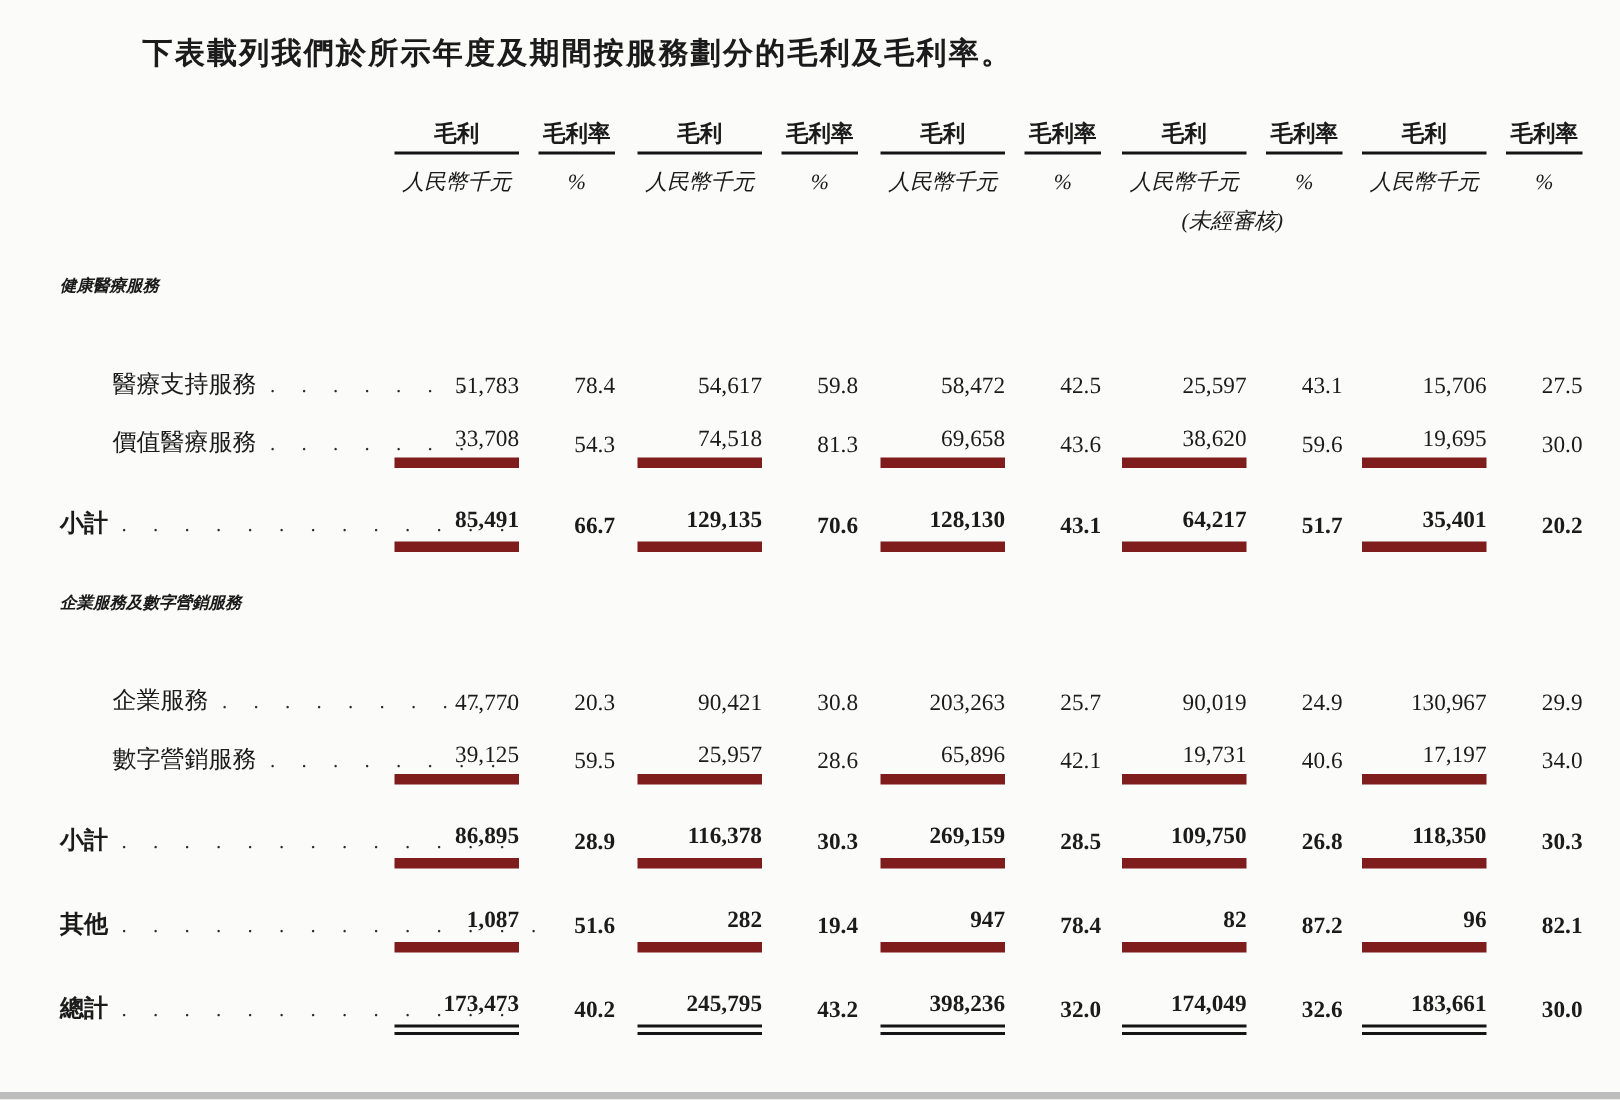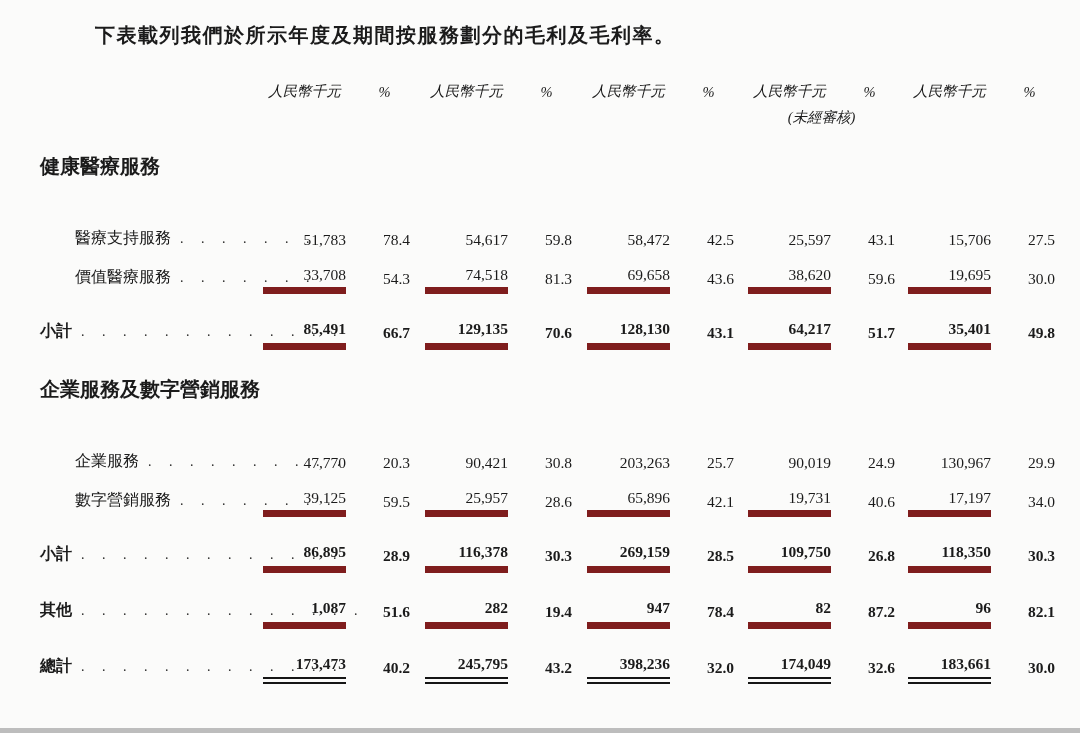--- a/index.html
+++ b/index.html
@@ -24,21 +24,21 @@
   td.yr{text-align:center;font-weight:bold;font-size:15px;border-bottom:2px solid #141414;}
   tr.h-sub td{height:26px;padding-bottom:2px;}
   td.mh{text-align:center;font-weight:bold;font-size:15px;border-bottom:2px solid #141414;}
   tr.h-unit td{height:28px;padding-bottom:4px;}
   td.uh{text-align:center;font-style:italic;font-size:14.5px;}
   tr.h-unaud td{height:22px;}
   td.unaud{text-align:center;font-style:italic;font-size:14.5px;}
   td.nob{border:none;}
   
   tbody td{padding-bottom:3px;}
-  tr.r-section td{padding-top:26px;font-size:20px;font-weight:bold;}
+  tr.r-section td{padding-top:26px;font-size:11px;font-weight:bold;font-style:italic;}
   tr.r-data td{height:32px;}
   tr.r-data.r-first td{padding-top:34px;}
   tr.r-subtotal td,tr.r-total td{padding-top:20px;padding-bottom:5px;height:24px;}
   tr.r-total td{padding-bottom:4px;}
   tr.r-subtotal,tr.r-total{font-weight:bold;}
   td.label{text-align:left;font-size:16px;}
   td.label.indent{padding-left:35px;}
   span.leader{letter-spacing:7px;padding-left:9px;font-weight:normal;font-size:14px;color:#2a2a2a;}
   td.num,td.pct{text-align:right;}
   td.u1{border-bottom:7px solid #7f1d1d;}
@@ -67,20 +67,42 @@
     <col style="width:14px">
     <col style="width:83px">
       <col style="width:13px">
       <col style="width:51px">
     <col style="width:13px">
     <col style="width:83px">
       <col style="width:13px">
       <col style="width:51px">
   </colgroup>
   <thead>
+    <tr class="h-sub">
+      <td class="nob"></td>
+      <td class="mh">毛利</td>
+      <td class="nob"></td>
+      <td class="mh">毛利率</td>
+      <td class="nob"></td>
+      <td class="mh">毛利</td>
+      <td class="nob"></td>
+      <td class="mh">毛利率</td>
+      <td class="nob"></td>
+      <td class="mh">毛利</td>
+      <td class="nob"></td>
+      <td class="mh">毛利率</td>
+      <td class="nob"></td>
+      <td class="mh">毛利</td>
+      <td class="nob"></td>
+      <td class="mh">毛利率</td>
+      <td class="nob"></td>
+      <td class="mh">毛利</td>
+      <td class="nob"></td>
+      <td class="mh">毛利率</td>
+    </tr>
     <tr class="h-unit">
       <td class="nob"></td>
       <td class="uh">人民幣千元</td>
       <td class="nob"></td>
       <td class="uh">%</td>
       <td class="nob"></td>
       <td class="uh">人民幣千元</td>
       <td class="nob"></td>
       <td class="uh">%</td>
       <td class="nob"></td>
@@ -163,21 +185,21 @@
         <td class="num u1">128,130</td>
         <td class="nob"></td>
         <td class="pct">43.1</td>
         <td class="nob"></td>
         <td class="num u1">64,217</td>
         <td class="nob"></td>
         <td class="pct">51.7</td>
         <td class="nob"></td>
         <td class="num u1">35,401</td>
         <td class="nob"></td>
-        <td class="pct">49.8</td>
+        <td class="pct">20.2</td>
       </tr>
       <tr class="r-section">
         <td class="label" colspan="20">企業服務及數字營銷服務</td>
       </tr>
       <tr class="r-data r-first">
         <td class="label indent"><span>企業服務</span><span class="leader">. . . . . . . . . .</span></td>
         <td class="num">47,770</td>
         <td class="nob"></td>
         <td class="pct">20.3</td>
         <td class="nob"></td>

